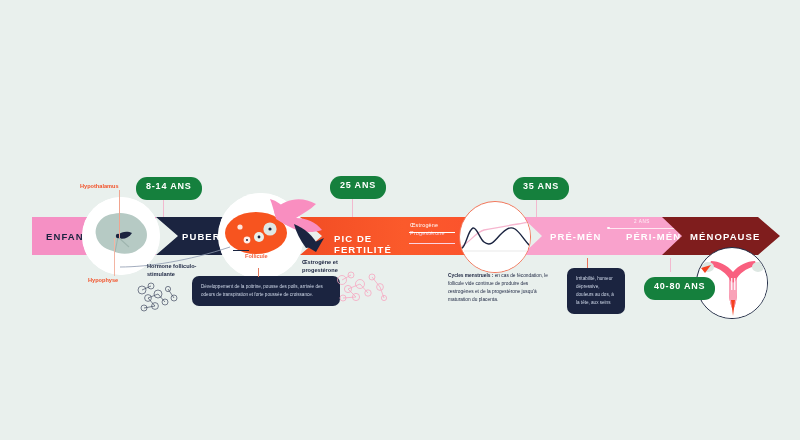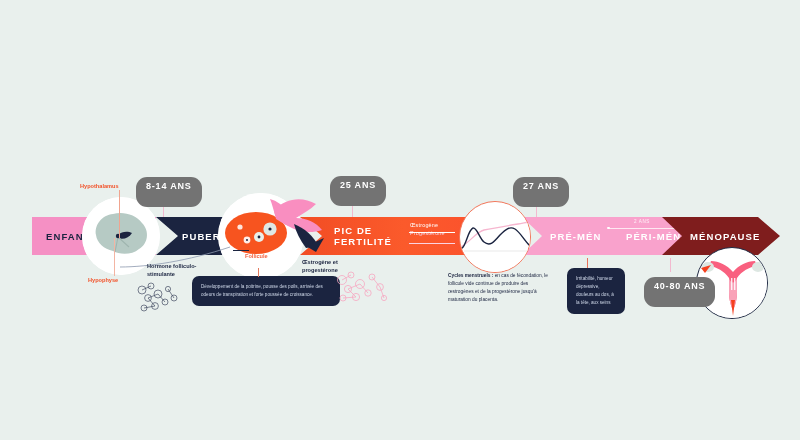--- a/index.html
+++ b/index.html
@@ -42,20 +42,21 @@
     left: 156px; width: 152px;
     background: #1b2440;
     padding-left: 26px;
     clip-path: polygon(0 0, calc(100% - 22px) 0, 100% 50%, calc(100% - 22px) 100%, 0 100%, 22px 50%);
   }
   .band-pic {
     left: 300px; width: 230px;
     background: linear-gradient(90deg, #f24d24 0%, #fb5a2b 45%, #fc4d2e 100%);
     padding-left: 34px;
     clip-path: polygon(0 0, calc(100% - 22px) 0, 100% 50%, calc(100% - 22px) 100%, 0 100%, 22px 50%);
+    align-items: flex-end;
   }
   .band-pic .lbl { line-height: 11px; white-space: normal; width: 74px; }
   .band-pre {
     left: 522px; width: 130px;
     background: #f9a2cc;
     padding-left: 28px;
     clip-path: polygon(0 0, 100% 0, 100% 100%, 0 100%, 20px 50%);
   }
   .band-peri {
     left: 600px; width: 160px;
@@ -66,27 +67,27 @@
   .band-meno {
     left: 662px; width: 118px;
     background: #7f1d1d;
     padding-left: 28px;
     clip-path: polygon(0 0, calc(100% - 22px) 0, 100% 50%, calc(100% - 22px) 100%, 0 100%, 20px 50%);
   }
 
   
   .pill {
     position: absolute;
-    background: #737373;
+    background: #15803d;
     color: #ffffff;
     border-radius: 11px;
     font-size: 9px;
     letter-spacing: 0.8px;
     font-weight: 700;
-    padding: 4px 10px 16px 10px;
+    padding: 4px 10px 9px 10px;
     white-space: nowrap;
   }
   .pill-leader {
     position: absolute;
     width: 1px;
     background: #f2b9cf;
   }
 
   
   .infobox {
@@ -321,18 +322,18 @@
     </svg>
   </div>
 
   <div class="pill-leader" style="left:163px;top:195px;height:22px"></div>
   <div class="pill" style="left:136px;top:177px">8-14 ANS</div>
 
   <div class="pill-leader" style="left:352px;top:195px;height:22px"></div>
   <div class="pill" style="left:330px;top:176px">25 ANS</div>
 
   <div class="pill-leader" style="left:536px;top:195px;height:22px"></div>
-  <div class="pill" style="left:513px;top:177px">27 ANS</div>
+  <div class="pill" style="left:513px;top:177px">35 ANS</div>
 
   <div class="pill-leader" style="left:670px;top:258px;height:14px"></div>
   <div class="pill" style="left:644px;top:277px">40-80 ANS</div>
 
 </div>
 
 </body></html>

